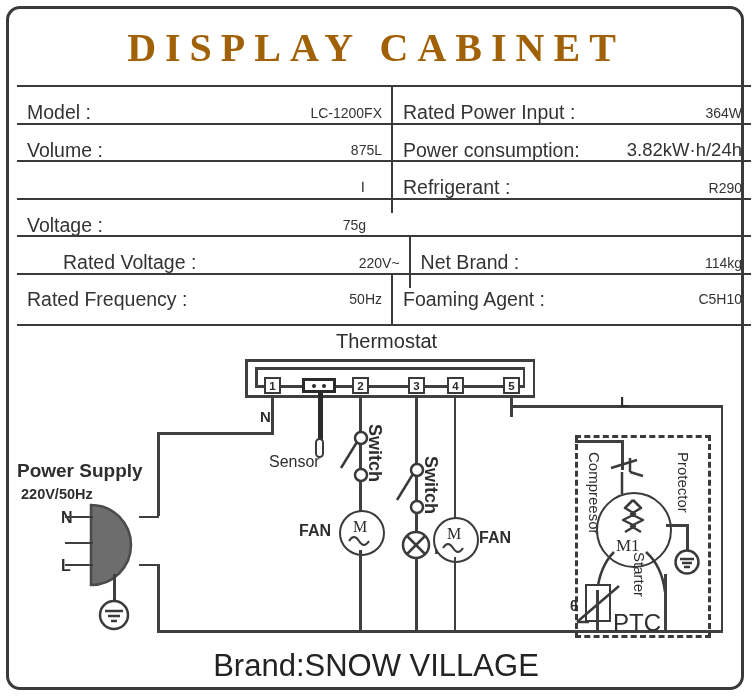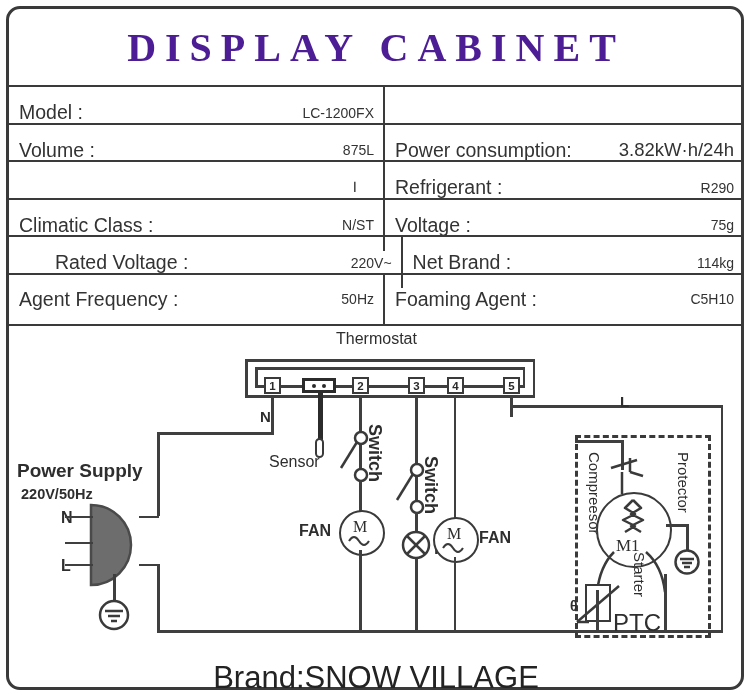--- a/index.html
+++ b/index.html
@@ -6,83 +6,87 @@
   body{width:752px;height:699px;font-family:"Liberation Sans",sans-serif;color:#2b2b2b;}
   #plate{position:relative;width:752px;height:699px;overflow:hidden;background:#fff;}
 
   
   .frame{position:absolute;left:6px;top:6px;width:738px;height:684px;
          border:3px solid #3a3a3a;border-radius:14px;box-sizing:border-box;}
 
   
   .title{position:absolute;left:6px;top:24px;width:740px;text-align:center;
          font-family:"Liberation Serif",serif;font-weight:bold;font-size:40px;
-         letter-spacing:9px;color:#4c1d95;}
+         letter-spacing:9px;color:#a16207;}
 
   
   .table{position:absolute;left:9px;top:85px;width:734px;height:225px;}
-  .trow{position:absolute;left:0;width:734px;height:53px;
+  .trow{position:absolute;left:8px;width:734px;height:53px;
         border-top:2px solid #3a3a3a;box-sizing:border-box;display:flex;text-align:right;}
   .trow.last{border-bottom:2px solid #3a3a3a;}
   .cellpair{position:relative;height:100%;box-sizing:border-box;display:flex;
             align-items:center;}
   .cLeft{width:376px;border-right:2px solid #3a3a3a;}
   .cRight{width:358px;}
   .lab{font-size:19.5px;padding-left:10px;white-space:nowrap;color:#333;}
   .val{font-size:14px;position:absolute;right:9px;white-space:nowrap;color:#333;}
   .val.rom{font-family:"Liberation Serif",serif;right:26px;}
   .val.pc{right:9px;font-size:18.5px;}
 
   
   .diagram{position:absolute;left:9px;top:312px;width:734px;height:330px;}
   .ln{position:absolute;background:#3f3f3f;}
   .h{height:2.5px;}
   .v{width:2.5px;}
 
   .lbl{position:absolute;white-space:nowrap;color:#2e2e2e;}
-  .lbl.th{font-size:16px;}
+  .lbl.th{font-size:20px;}
   .lbl.sm{font-size:15px;}
   .lbl.bold{font-weight:bold;}
   .rot{transform-origin:left top;}
 
   
   .term{position:absolute;width:17px;height:17px;border:2.5px solid #3a3a3a;
         box-sizing:border-box;background:#fff;font-size:11.5px;line-height:12px;
         text-align:center;color:#2b2b2b;font-weight:bold;padding-top:1px;}
   .sensorPort{position:absolute;width:34px;height:15px;border:3px solid #2b2b2b;
         box-sizing:border-box;background:#fff;display:flex;align-items:center;
         justify-content:space-evenly;}
   .sensorPort i{display:block;width:4px;height:4px;border-radius:50%;background:#2b2b2b;}
 
   
   .circ{position:absolute;border:2.5px solid #3a3a3a;border-radius:50%;background:#fff;}
 
   .dashbox{position:absolute;border:3px dashed #3a3a3a;box-sizing:border-box;}
 
   .brand{position:absolute;left:6px;top:648px;width:740px;text-align:center;
-         font-size:31px;color:#232323;margin-top:12px;}
+         font-size:31px;color:#232323;}
 
   svg{display:block;overflow:visible;}
 </style>
 </head>
 <body>
 
 <div id="plate">
 
   <div class="frame"></div>
 
   <div class="title">DISPLAY CABINET</div>
 
   <div class="table">
 
     <div class="trow" style="top:0px;">
       <div class="cellpair cLeft">
         <span class="lab">Model :</span>
         <span class="val">LC-1200FX</span>
       </div>
+      <div class="cellpair cRight">
+        <span class="lab">Rated Power Input :</span>
+        <span class="val">364W</span>
+      </div>
     </div>
 
     <div class="trow" style="top:37.5px;">
       <div class="cellpair cLeft">
         <span class="lab">Volume :</span>
         <span class="val">875L</span>
       </div>
       <div class="cellpair cRight">
         <span class="lab">Power consumption:</span>
         <span class="val pc">3.82kW·h/24h</span>
@@ -93,44 +97,40 @@
       <div class="cellpair cLeft">
         <span class="val rom">Ⅰ</span>
       </div>
       <div class="cellpair cRight">
         <span class="lab">Refrigerant :</span>
         <span class="val">R290</span>
       </div>
     </div>
 
     <div class="trow" style="top:112.5px;">
-      <div class="cellpair cLeft">
-        <span class="lab">Climatic Class :</span>
-        <span class="val">N/ST</span>
-      </div>
       <div class="cellpair cRight">
         <span class="lab">Voltage :</span>
         <span class="val">75g</span>
       </div>
     </div>
 
     <div class="trow" style="top:150px;padding-left:36px;">
       <div class="cellpair cLeft">
         <span class="lab">Rated Voltage :</span>
         <span class="val">220V~</span>
       </div>
       <div class="cellpair cRight">
         <span class="lab">Net Brand :</span>
         <span class="val">114kg</span>
       </div>
     </div>
 
     <div class="trow last" style="top:187.5px;">
       <div class="cellpair cLeft">
-        <span class="lab">Agent Frequency :</span>
+        <span class="lab">Rated Frequency :</span>
         <span class="val">50Hz</span>
       </div>
       <div class="cellpair cRight">
         <span class="lab">Foaming Agent :</span>
         <span class="val">C5H10</span>
       </div>
     </div>
   </div>
 
   <div class="diagram">

